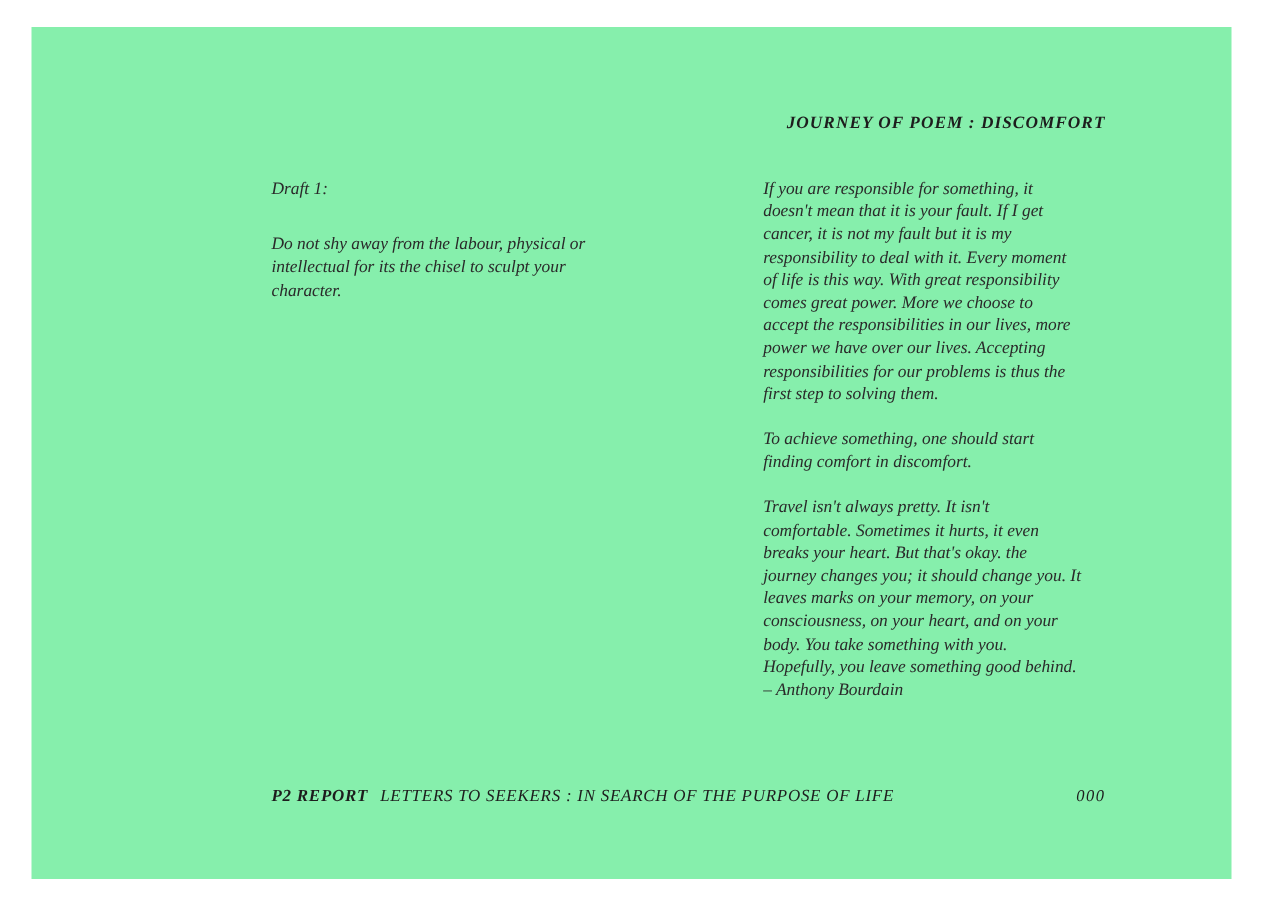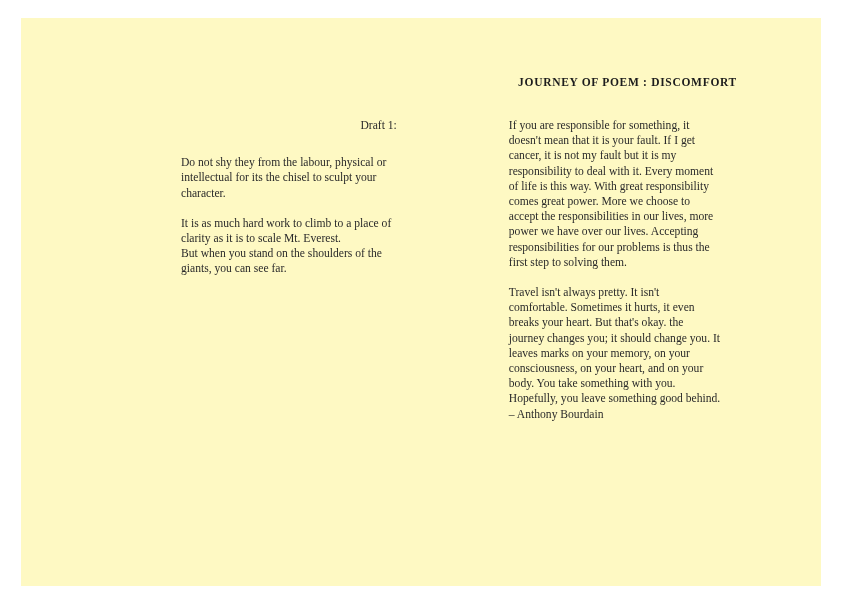--- a/index.html
+++ b/index.html
@@ -12,21 +12,22 @@
     height: 604px;
     overflow: hidden;
     font-family: "Liberation Serif", serif;
   }
   .page {
     position: absolute;
     left: 21px;
     top: 18px;
     width: 800px;
     height: 568px;
-    background: #fef9c3;
+    background: #86efac;
+    font-style: italic;
   }
   .header {
     position: absolute;
     right: 84px;
     top: 58px;
     font-family: "Liberation Serif", serif;
     font-size: 11.5px;
     letter-spacing: 0.7px;
     font-weight: bold;
     color: #1d1d1d;
@@ -49,21 +50,20 @@
   .para {
     font-size: 11.6px;
     line-height: 15.2px;
     color: #2a2a2a;
     margin: 0 0 15px 0;
     text-align: left;
     white-space: pre-line;
   }
   .para.label {
     margin-bottom: 22px;
-    text-align: right;
   }
   .footer {
     position: absolute;
     left: 160px;
     right: 84px;
     top: 507px;
     display: flex;
     align-items: baseline;
     justify-content: space-between;
   }
@@ -88,27 +88,32 @@
 <body>
 
 <div class="page">
 
   <div class="header">JOURNEY OF POEM : DISCOMFORT</div>
 
   <div class="columns">
 
     <div class="col left">
       <p class="para label">Draft 1:</p>
-      <p class="para">Do not shy they from the labour, physical or intellectual for its the chisel to sculpt your character.</p>
-      <p class="para">It is as much hard work to climb to a place of clarity as it is to scale Mt. Everest.
-But when you stand on the shoulders of the giants, you can see far.</p>
+      <p class="para">Do not shy away from the labour, physical or intellectual for its the chisel to sculpt your character.</p>
     </div>
 
     <div class="col right">
       <p class="para">If you are responsible for something, it doesn't mean that it is your fault. If I get cancer, it is not my fault but it is my responsibility to deal with it. Every moment of life is this way. With great responsibility comes great power. More we choose to accept the responsibilities in our lives, more power we have over our lives. Accepting responsibilities for our problems is thus the first step to solving them.</p>
+      <p class="para">To achieve something, one should start finding comfort in discomfort.</p>
       <p class="para">Travel isn't always pretty. It isn't comfortable. Sometimes it hurts, it even breaks your heart. But that's okay. the journey changes you; it should change you. It leaves marks on your memory, on your consciousness, on your heart, and on your body. You take something with you. Hopefully, you leave something good behind.
  – Anthony Bourdain</p>
     </div>
 
   </div>
 
+  <div class="footer">
+    <div class="footer-left">
+      <span class="strong">P2 REPORT</span><span>LETTERS TO SEEKERS : IN SEARCH OF THE PURPOSE OF LIFE</span>
+    </div>
+    <div class="footer-right">000</div>
+  </div>
 
 </div>
 
 </body></html>

